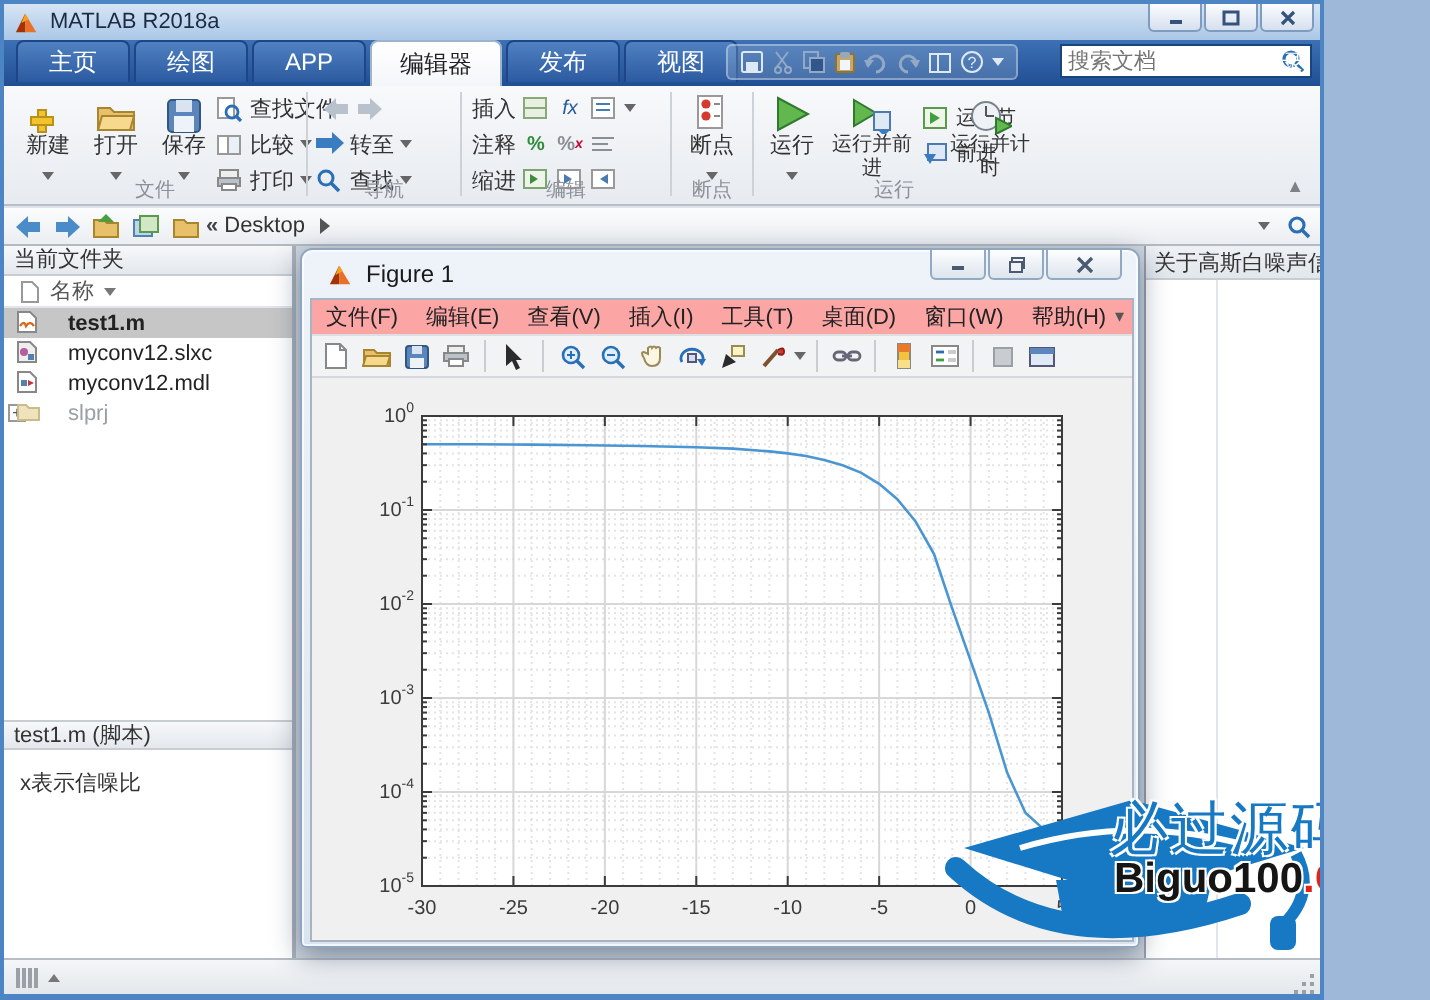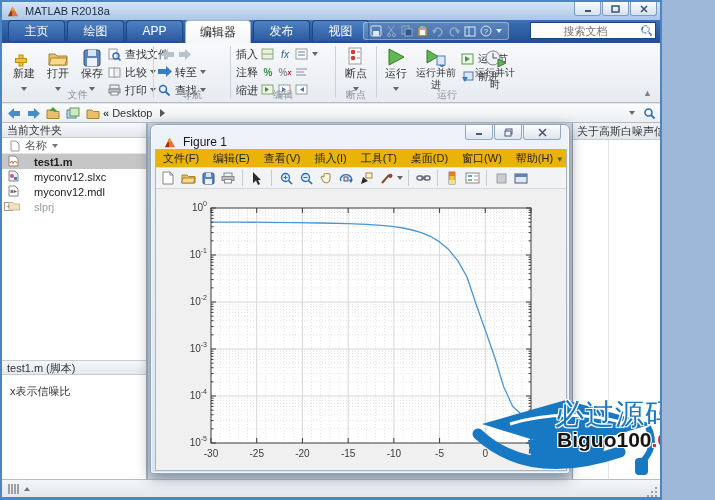--- a/index.html
+++ b/index.html
@@ -24,21 +24,21 @@
   .rtab{height:21px;line-height:21px;padding:0 14px;margin-right:2px;font-size:12px;color:#fff;
     background:linear-gradient(#4f81c2,#2c5aa0);border:1px solid #1c4687;border-bottom:none;
     border-radius:4px 4px 0 0;min-width:57px;text-align:center;}
   .rtab.active{background:linear-gradient(#ffffff,#f4f6f9);color:#222;height:23px;line-height:23px;border-color:#9db4cf;}
   .qat{position:absolute;left:361px;top:2px;height:18px;display:flex;align-items:center;gap:4px;
     padding:0 6px;border:1px solid rgba(255,255,255,.35);border-radius:3px;background:rgba(235,243,252,.18);}
   .qat svg{display:block}
   .searchbox{position:absolute;left:528px;top:2px;width:126px;height:17px;background:#fff;
     border:1px solid #17457e;display:flex;align-items:center;}
   .searchbox input{flex:1;border:none;outline:none;font-size:11px;color:#444;padding:0 3px;width:100px;
-    font-family:inherit;background:transparent;text-align:center;}
+    font-family:inherit;background:transparent;}
   .signin{position:absolute;right:8px;top:4px;font-size:11px;color:#fff;}
   
   .ribbon{position:absolute;left:0;top:41px;width:100%;height:60px;
     background:linear-gradient(#f8f9fb,#e7ebf0);border-bottom:1px solid #b8bec6;}
   .rgroup{position:absolute;top:0;height:59px;}
   .glabel{position:absolute;bottom:0;left:0;width:100%;text-align:center;font-size:10px;color:#8b9198;}
   .gsep{position:absolute;top:3px;width:1px;height:52px;background:#cdd2d8;}
   .bigbtn{position:absolute;top:2px;width:34px;text-align:center;cursor:default;}
   .bicon{height:22px;display:flex;align-items:flex-end;justify-content:center;}
   .blabel{font-size:11px;color:#333;line-height:12px;}
@@ -77,27 +77,27 @@
   .rp-body{position:relative;height:339px;background:#fff;}
   .rp-div{position:absolute;left:35px;top:0;width:1px;height:100%;background:#e2e5e9;}
   .rp-green{position:absolute;right:2px;top:3px;width:9px;height:9px;background:#8dc63f;border:1px solid #6da32c;}
   .rp-scroll{position:absolute;right:14px;top:4px;width:12px;height:300px;background:#f0f2f4;border:1px solid #dfe2e6;}
   .rp-scroll .dark{position:absolute;left:1px;top:1px;width:8px;height:6px;background:#6b7075;}
   .rp-scroll .thumb{position:absolute;left:1px;top:9px;width:8px;height:46px;background:#ccd2d9;border:1px solid #b7bdc4;}
   
   .figwin{position:absolute;left:148px;top:1px;width:420px;height:350px;z-index:10;
     background:linear-gradient(#eef3f9,#dbe4ee);border:1px solid #8ea6c0;border-radius:6px 6px 3px 3px;
     box-shadow:0 4px 14px rgba(20,40,70,.45), inset 0 0 0 1px rgba(255,255,255,.65);}
-  .fw-titlebar{height:24px;display:flex;align-items:flex-end;padding-left:8px;gap:6px;}
+  .fw-titlebar{height:24px;display:flex;align-items:center;padding-left:8px;gap:6px;}
   .fw-title{font-size:12px;color:#1a1a1a;}
   .fw-btns{position:absolute;right:8px;top:0;display:flex;gap:1px;}
   .fwbtn{width:28px;height:15px;border:1px solid #93a9c2;border-top:none;border-radius:0 0 3px 3px;
     background:linear-gradient(#fdfefe,#dde5ee);display:flex;align-items:center;justify-content:center;}
   .fw-inner{position:absolute;left:4px;top:24px;width:412px;height:322px;background:#f0f0f0;border:1px solid #a8b4c2;}
-  .fw-menubar{height:18px;background:#eab308;border-bottom:1px solid #dcdfe3;display:flex;align-items:center;font-size:11px;color:#222;position:relative;}
+  .fw-menubar{height:18px;background:#fca5a5;border-bottom:1px solid #dcdfe3;display:flex;align-items:center;font-size:11px;color:#222;position:relative;}
   .fw-menubar span.mi{padding:0 7px;}
   .fw-menu-ovf{position:absolute;right:4px;color:#555;font-size:9px;}
   .fw-toolbar{height:21px;background:#f2f3f5;border-bottom:1px solid #d5d8dc;display:flex;align-items:center;padding-left:3px;gap:2px;}
   .tsep{width:1px;height:16px;background:#c9ccd0;margin:0 3px;}
   .ticon{width:18px;height:18px;display:flex;align-items:center;justify-content:center;}
   .fw-plot{position:absolute;left:0;top:40px;width:410px;height:280px;background:#f0f0f0;}
   
   .statusbar{position:absolute;left:0;top:477px;width:100%;height:20px;
     background:linear-gradient(#f4f6f8,#e2e6ea);border-top:1px solid #b8bdc3;}
   .grip{position:absolute;left:6px;top:4px;display:flex;gap:1px;align-items:center;}

